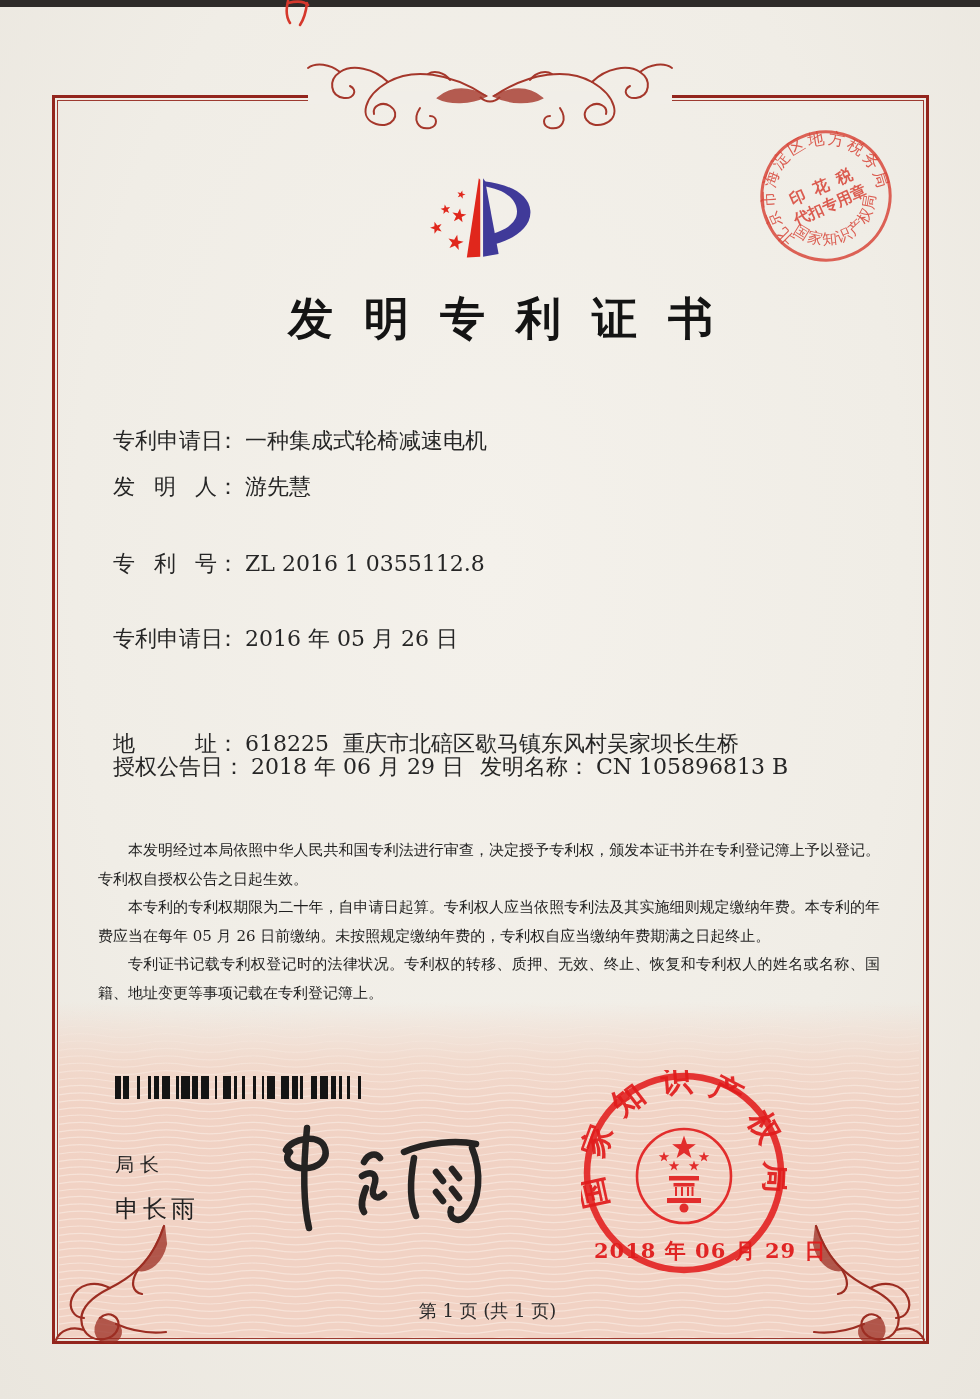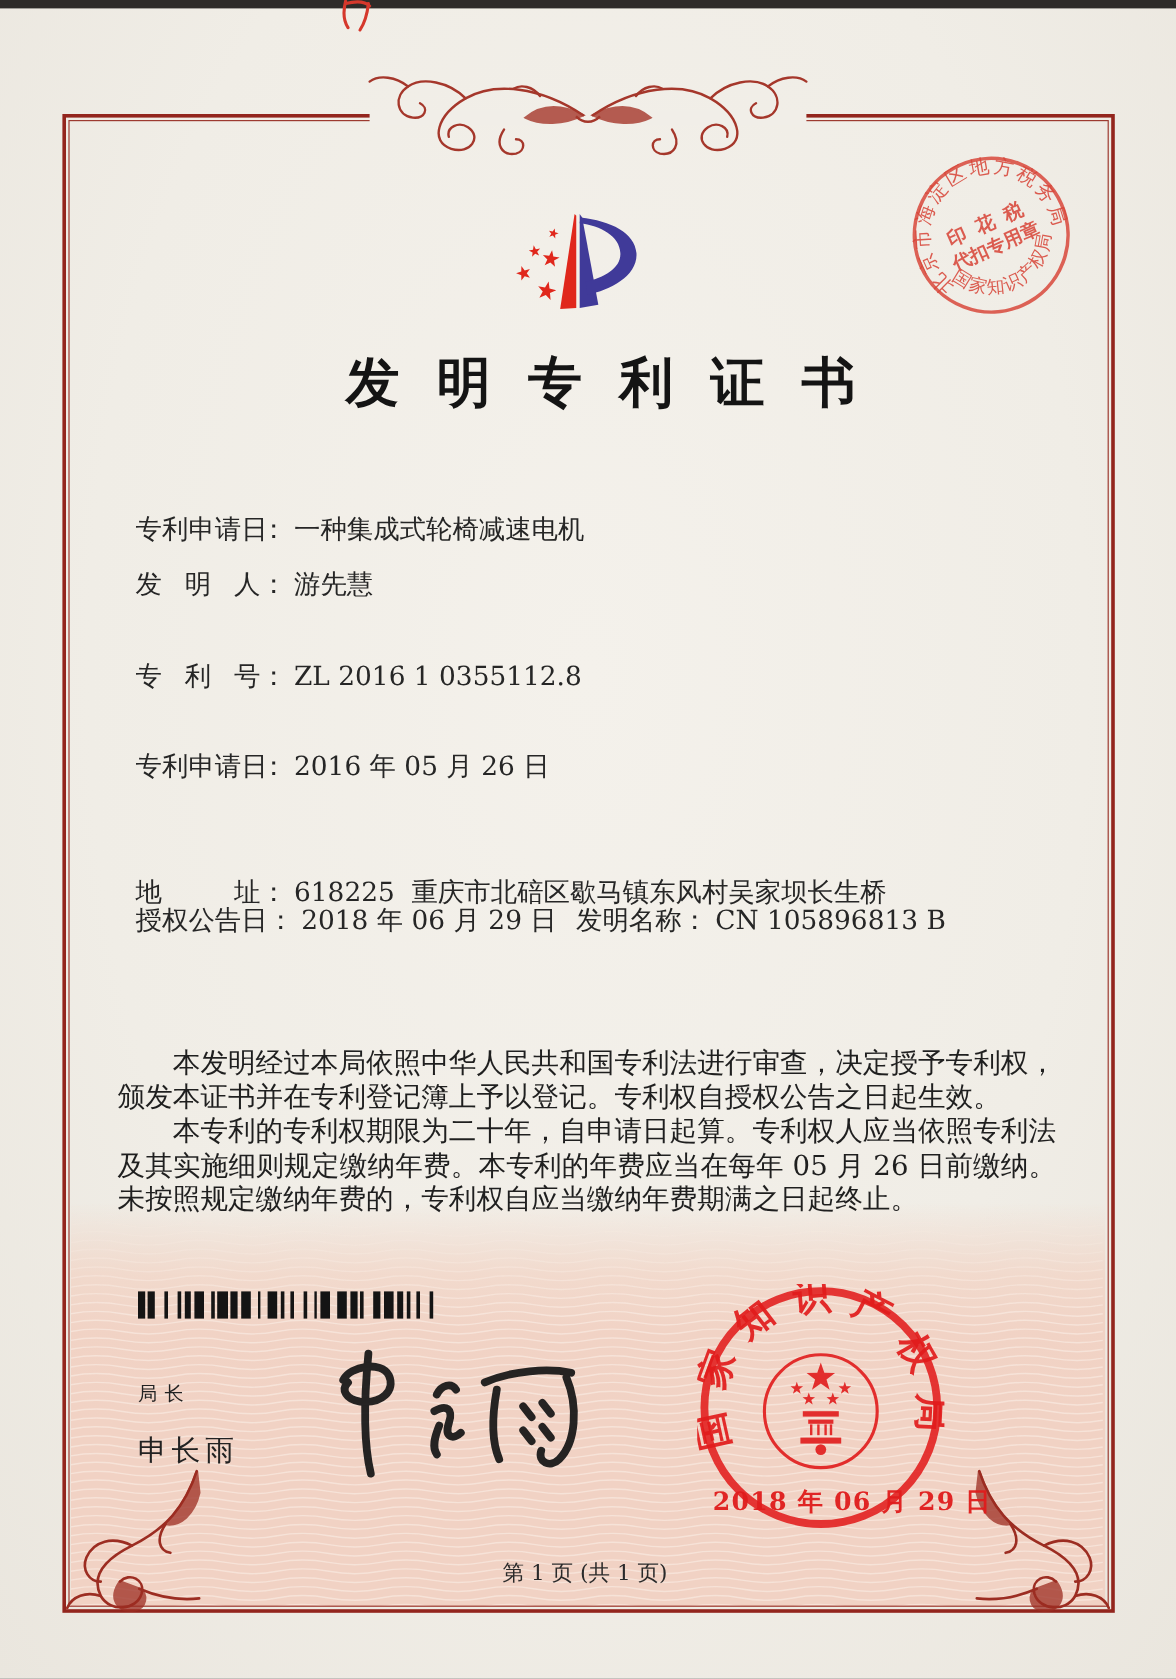--- a/index.html
+++ b/index.html
@@ -20,26 +20,26 @@
         mask-image:linear-gradient(180deg, transparent 0, #000 90px);}
   
   .certno{left:100px;top:150px;font-size:23px;letter-spacing:1px;white-space:pre;color:#333;z-index:4;}
   .title{left:0;top:289px;width:980px;text-align:center;font-size:45px;font-weight:700;
          letter-spacing:31px;padding-left:26px;color:#141414;z-index:4;}
   .row{position:absolute;left:113px;font-size:22px;color:#262626;white-space:nowrap;}
   .lab{display:inline-block;width:104px;text-align:justify;text-align-last:justify;vertical-align:bottom;}
   .colon{display:inline-block;}
   .val{white-space:pre;margin-left:6px;}
   .grant2{position:absolute;left:367px;top:0;white-space:nowrap;}
-  .paras{left:98px;top:836px;width:782px;z-index:4;font-size:23px;line-height:28.5px;
-         text-align:justify;color:#1f1f1f;margin-top:36px;}
+  .paras{left:98px;top:836px;width:782px;z-index:4;font-size:15px;line-height:28.5px;
+         text-align:justify;color:#1f1f1f;}
   .paras p{margin:0;text-indent:2em;}
   .barcode{left:115px;top:1076px;width:252px;height:23px;display:flex;overflow:hidden;z-index:4;}
   .barcode i{display:block;height:100%;}
-  .sig-title{left:115px;top:1152px;font-size:16px;letter-spacing:6px;color:#222;z-index:4;}
+  .sig-title{left:115px;top:1152px;font-size:19px;letter-spacing:6px;color:#222;z-index:4;}
   .sig-name{left:115px;top:1193px;font-size:24px;letter-spacing:4px;color:#222;z-index:4;}
   .signature{left:252px;top:1114px;z-index:4;}
   .seal{left:581px;top:1070px;z-index:5;}
   .seal-date{left:594px;top:1237px;font-size:21px;font-weight:600;letter-spacing:1px;white-space:pre;
              color:#e01c1c;opacity:.95;z-index:6;}
   .stamp{left:757px;top:127px;width:138px;height:138px;transform:rotate(-24deg);z-index:4;opacity:.92;}
   .footer{left:52px;top:1299px;width:871px;text-align:center;font-size:18px;white-space:pre;color:#2a2a2a;z-index:4;}
   .orn-top{left:300px;top:56px;z-index:3;}
   .orn-bl{left:46px;top:1222px;z-index:3;}
   .orn-br{left:806px;top:1222px;z-index:3;transform:scaleX(-1);}
@@ -194,20 +194,21 @@
   <div class="row" style="top:752px">
     <span>授权公告日</span><span class="colon">：</span><span class="val">2018 年 06 月 29 日</span>
     <span class="grant2">
       <span>发明名称</span><span class="colon">：</span><span class="val">CN 105896813 B</span>
     </span>
   </div>
 
   <div class="abs paras">
     <p>本发明经过本局依照中华人民共和国专利法进行审查，决定授予专利权，颁发本证书并在专利登记簿上予以登记。专利权自授权公告之日起生效。</p>
     <p>本专利的专利权期限为二十年，自申请日起算。专利权人应当依照专利法及其实施细则规定缴纳年费。本专利的年费应当在每年 05 月 26 日前缴纳。未按照规定缴纳年费的，专利权自应当缴纳年费期满之日起终止。</p>
+    <p>专利证书记载专利权登记时的法律状况。专利权的转移、质押、无效、终止、恢复和专利权人的姓名或名称、国籍、地址变更等事项记载在专利登记簿上。</p>
   </div>
 
   <div class="abs barcode">
       <i style="width: 5.53846px; background: rgb(20, 20, 20);"></i>
       <i style="width: 2.76923px; background: transparent;"></i>
       <i style="width: 5.53846px; background: rgb(20, 20, 20);"></i>
       <i style="width: 8.30769px; background: transparent;"></i>
       <i style="width: 2.76923px; background: rgb(20, 20, 20);"></i>
       <i style="width: 8.30769px; background: transparent;"></i>
       <i style="width: 2.76923px; background: rgb(20, 20, 20);"></i>

